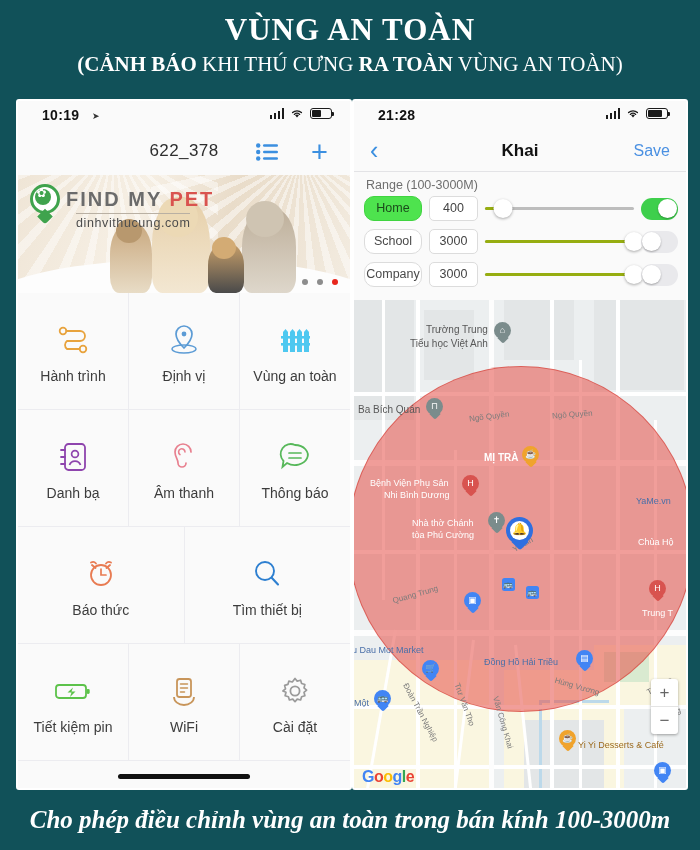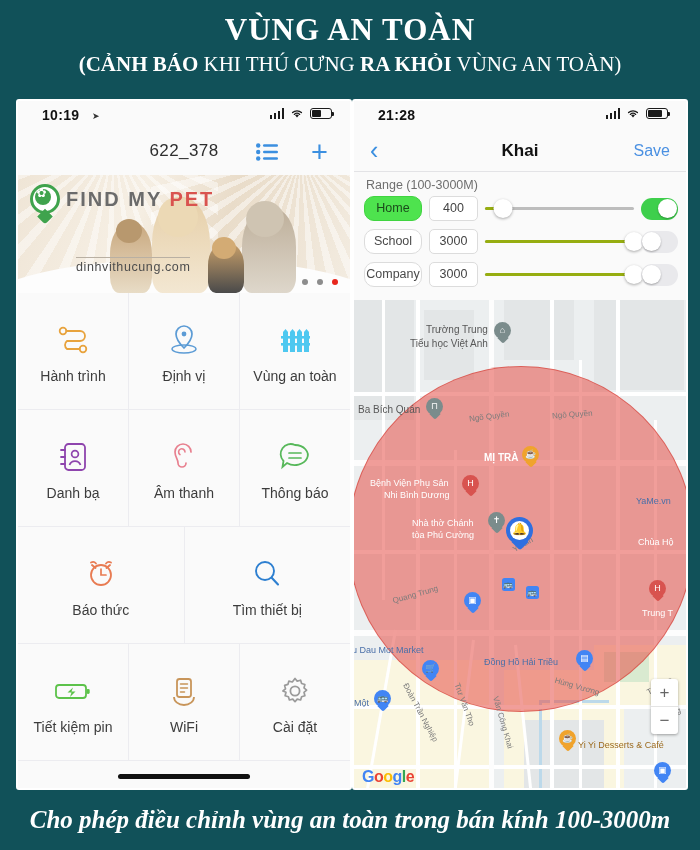--- a/index.html
+++ b/index.html
@@ -57,21 +57,21 @@
   .ray2{position:absolute;top:-30px;left:-60px;width:260px;height:190px;
     background:repeating-conic-gradient(from 160deg at 60% 0%, rgba(255,255,255,.45) 0deg 4deg, rgba(0,0,0,0) 4deg 10deg);}
   .banner-white{position:absolute;left:-10%;bottom:-56px;width:120%;height:90px;background:#fdfdfd;border-radius:50% 50% 0 0;}
   .logo-pin{position:absolute;left:12px;top:9px;width:30px;height:40px;}
   .logo-pin .pinbody{width:30px;height:30px;border-radius:50% 50% 50% 50%;background:#fff;border:3.4px solid #3fa34d;box-sizing:border-box;position:relative;}
   .logo-pin .pinbody:after{content:"";position:absolute;left:50%;top:24px;transform:translateX(-50%) rotate(45deg);width:11px;height:11px;background:#3fa34d;border-radius:0 0 3px 0;}
   .logo-pin .paw{position:absolute;left:5px;top:5px;width:16px;height:16px;border-radius:50%;background:#3fa34d;z-index:2;}
   .logo-pin .paw:after{content:"✿";position:absolute;left:1.5px;top:-3px;font-size:12px;color:#fff;}
   .brand{position:absolute;left:48px;top:13px;font-size:20px;letter-spacing:2px;color:#6b6b6b;font-weight:bold;}
   .brand .pet{color:#d9534f;}
-  .brand-sub{position:absolute;left:58px;top:38px;font-size:12.5px;color:#4d4d4d;letter-spacing:.6px;border-top:1px solid #b9b0a3;padding-top:2px;margin-top:44px;}
+  .brand-sub{position:absolute;left:58px;top:38px;font-size:12.5px;color:#4d4d4d;letter-spacing:.6px;border-top:1px solid #b9b0a3;padding-top:2px;}
   
   .dog{position:absolute;bottom:0;border-radius:44% 44% 22% 22%;}
   .dog.d1{left:92px;bottom:0;width:42px;height:70px;background:linear-gradient(#c9a87e,#e8dcc6);}
   .dog.d2{left:134px;bottom:0;width:58px;height:96px;background:linear-gradient(#e6cfa8,#f3e7d2);border-radius:48% 48% 18% 18%;}
   .dog.d3{left:190px;bottom:0;width:36px;height:50px;background:linear-gradient(#c9a06a,#4a4a4a);}
   .dog.d4{left:224px;bottom:0;width:54px;height:86px;background:linear-gradient(#bdae99,#ded7cb);border-radius:46% 46% 18% 18%;}
   .dog-head{position:absolute;border-radius:50%;}
   .dots{position:absolute;right:12px;bottom:8px;display:flex;gap:9px;align-items:center;}
   .dots i{width:6px;height:6px;border-radius:50%;background:#8d8d8d;display:block;}
   .dots i.on{background:#e8271d;}
@@ -144,21 +144,21 @@
   
   .footer{position:absolute;left:0;bottom:16px;width:700px;text-align:center;
     font-family:"Liberation Serif",serif;font-style:italic;font-weight:bold;
     color:#ffffff;font-size:25px;}
 </style>
 </head>
 <body>
 
 <div class="title-block">
   <div class="title-main">VÙNG AN TOÀN</div>
-  <div class="title-sub"><b>(CẢNH BÁO</b><span class="light"> KHI THÚ CƯNG </span><b>RA KHỎI</b><span class="light"> VÙNG AN TOÀN)</span></div>
+  <div class="title-sub"><b>(CẢNH BÁO</b><span class="light"> KHI THÚ CƯNG </span><b>RA TOÀN</b><span class="light"> VÙNG AN TOÀN)</span></div>
 </div>
 
 <div class="phone" id="phone-left">
 
   <div class="statusbar">
     <div class="sb-time">10:19</div>
     <div class="sb-loc">➤</div>
     <div class="sb-right">
       <span class="sig">
           <i></i>

